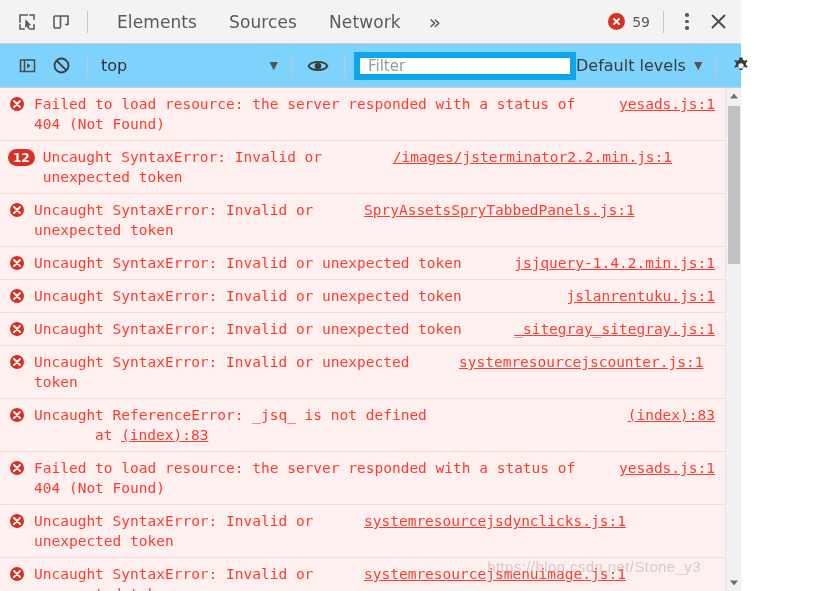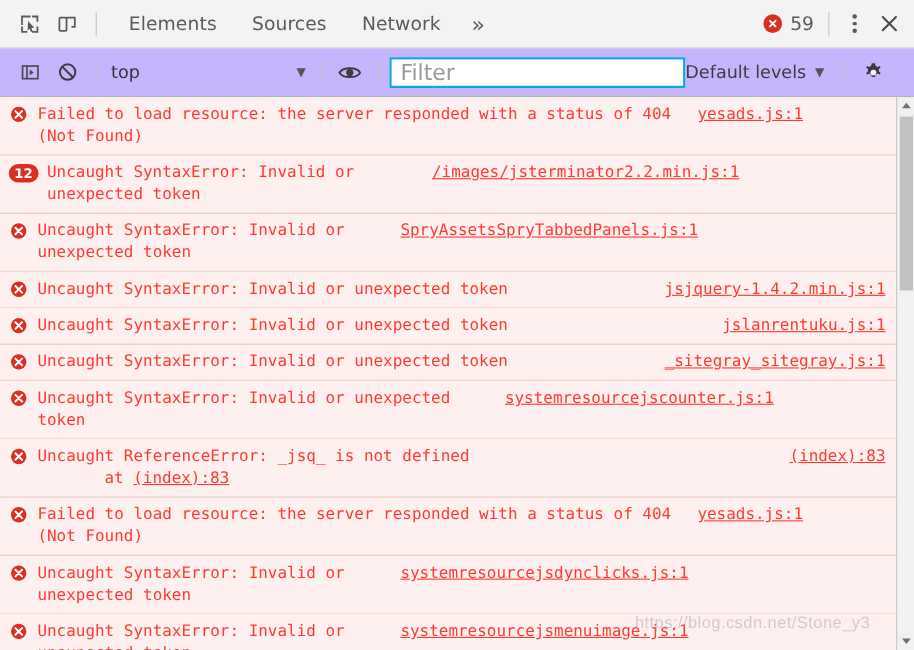--- a/index.html
+++ b/index.html
@@ -4,21 +4,21 @@
 <style>
   * { box-sizing: border-box; margin: 0; padding: 0; }
   html, body {
     width: 831px; height: 591px;
     overflow: hidden;
     background: #ffffff;
     font-family: "DejaVu Sans", sans-serif;
   }
 
   #devtools {
-    width: 831px; height: 591px;
+    width: 741px; height: 591px;
     display: flex; flex-direction: column;
     background: #ffffff;
     position: relative;
     justify-content: space-between;
   }
 
   
   .tabbar {
     height: 44px;
     flex: 0 0 44px;
@@ -69,21 +69,21 @@
     padding: 0 10px 0 12px;
     font-size: 20px;
     color: #5a5a5a;
     cursor: pointer;
   }
   .spacer { flex: 1 1 auto; }
 
   .errcount {
     display: flex; align-items: center;
     gap: 7px;
-    font-size: 17px;
+    font-size: 14px;
     color: #5a5a5a;
     cursor: pointer;
     padding-right: 4px;
   }
   .err-badge {
     width: 17px; height: 17px;
     border-radius: 50%;
     background: #d93025;
     display: flex; align-items: center; justify-content: center;
     flex: 0 0 17px;
@@ -108,21 +108,21 @@
     width: 34px; height: 32px;
     display: flex; align-items: center; justify-content: center;
     cursor: pointer;
     flex: 0 0 34px;
   }
 
   
   .filterbar {
     height: 44px;
     flex: 0 0 44px;
-    background: #c4b5fd;
+    background: #7dd3fc;
     border-bottom: 1px solid #cdcdcd;
     display: flex;
     align-items: center;
     padding: 0 21px 0 10px;
   }
   .ctx-select {
     display: flex; align-items: center;
     min-width: 185px;
     height: 28px;
     font-size: 16px;
@@ -134,22 +134,22 @@
   .caret {
     font-size: 11px;
     color: #555;
     margin-left: 8px;
     margin-right: 4px;
   }
   .filter-input {
     flex: 0 0 200px;
     height: 28px;
     background: #ffffff;
-    border: 2px solid #0ea5e9;
-    font-size: 20px;
+    border: 6px solid #0ea5e9;
+    font-size: 15px;
     font-family: "DejaVu Sans", sans-serif;
     color: #333;
     padding: 0 8px;
     outline: none;
   }
   .filter-input::placeholder { color: #9a9a9a; }
   .levels {
     display: flex; align-items: center;
     font-size: 16px;
     color: #3c3c3c;
@@ -161,21 +161,21 @@
     display: flex; align-items: center; justify-content: center;
     cursor: pointer;
     flex: 0 0 32px;
   }
 
   
   .console-body {
     flex: 1 1 auto;
     position: relative;
     overflow: hidden;
-    background: #14532d;
+    background: #701a75;
   }
   .msg-list {
     position: absolute;
     top: 0; left: 0; right: 16px; bottom: 0;
     overflow: hidden;
   }
   .msg {
     background: #fff0f0;
     border-bottom: 1px solid #ffd6d6;
     border-left: 0;

